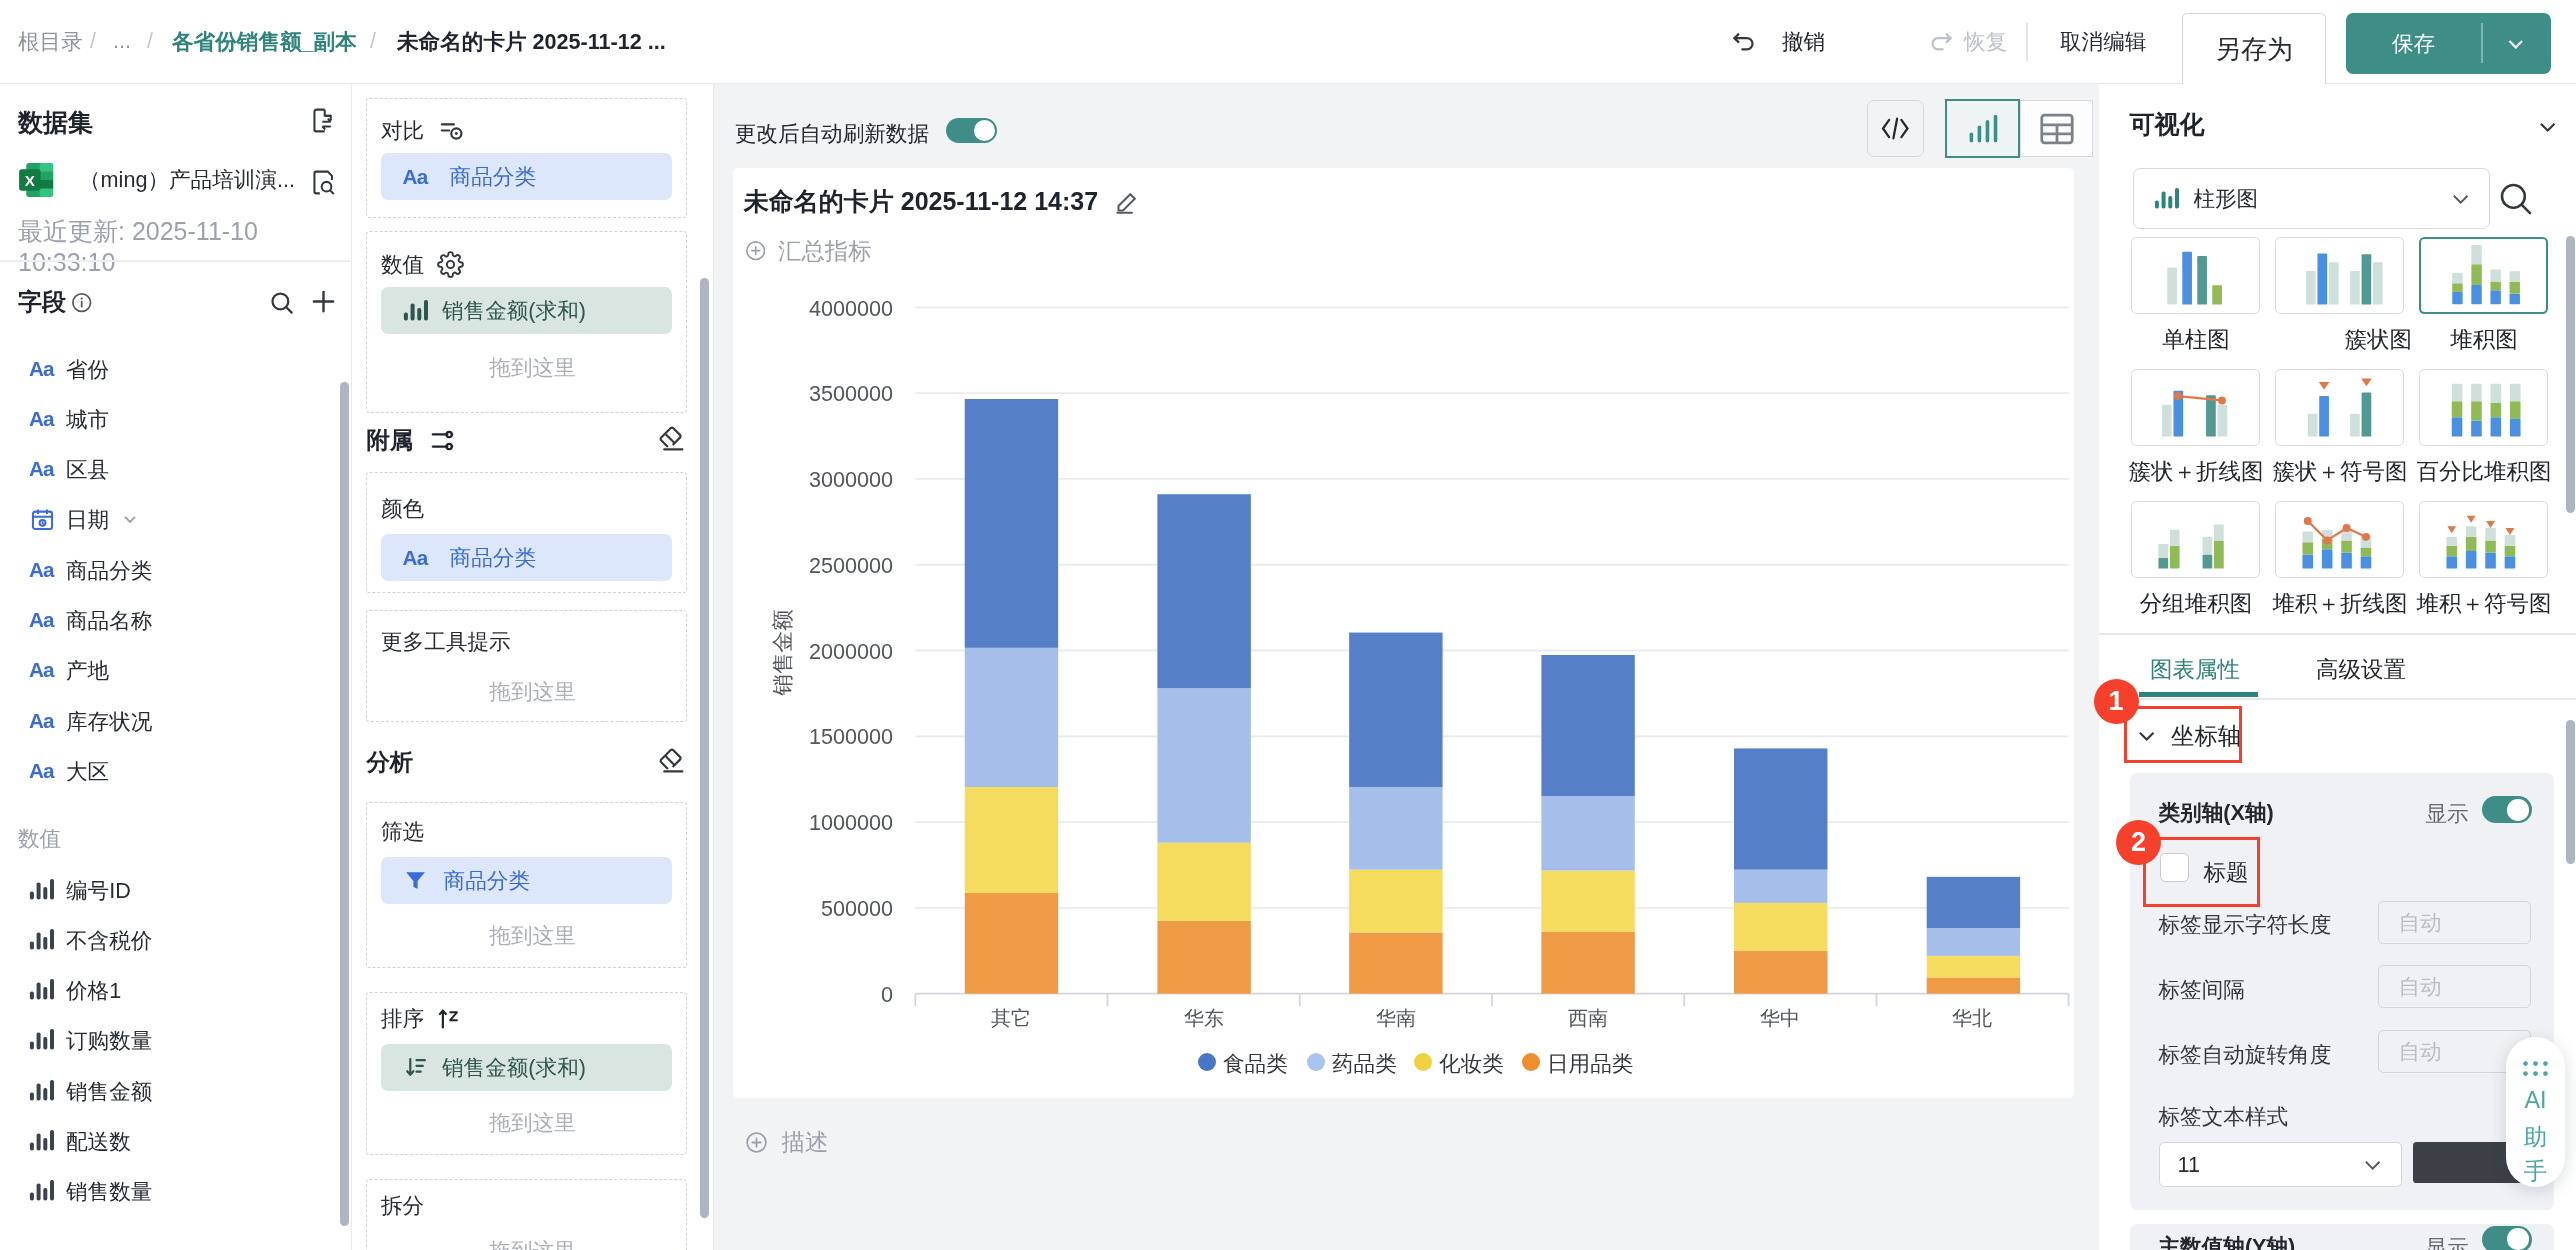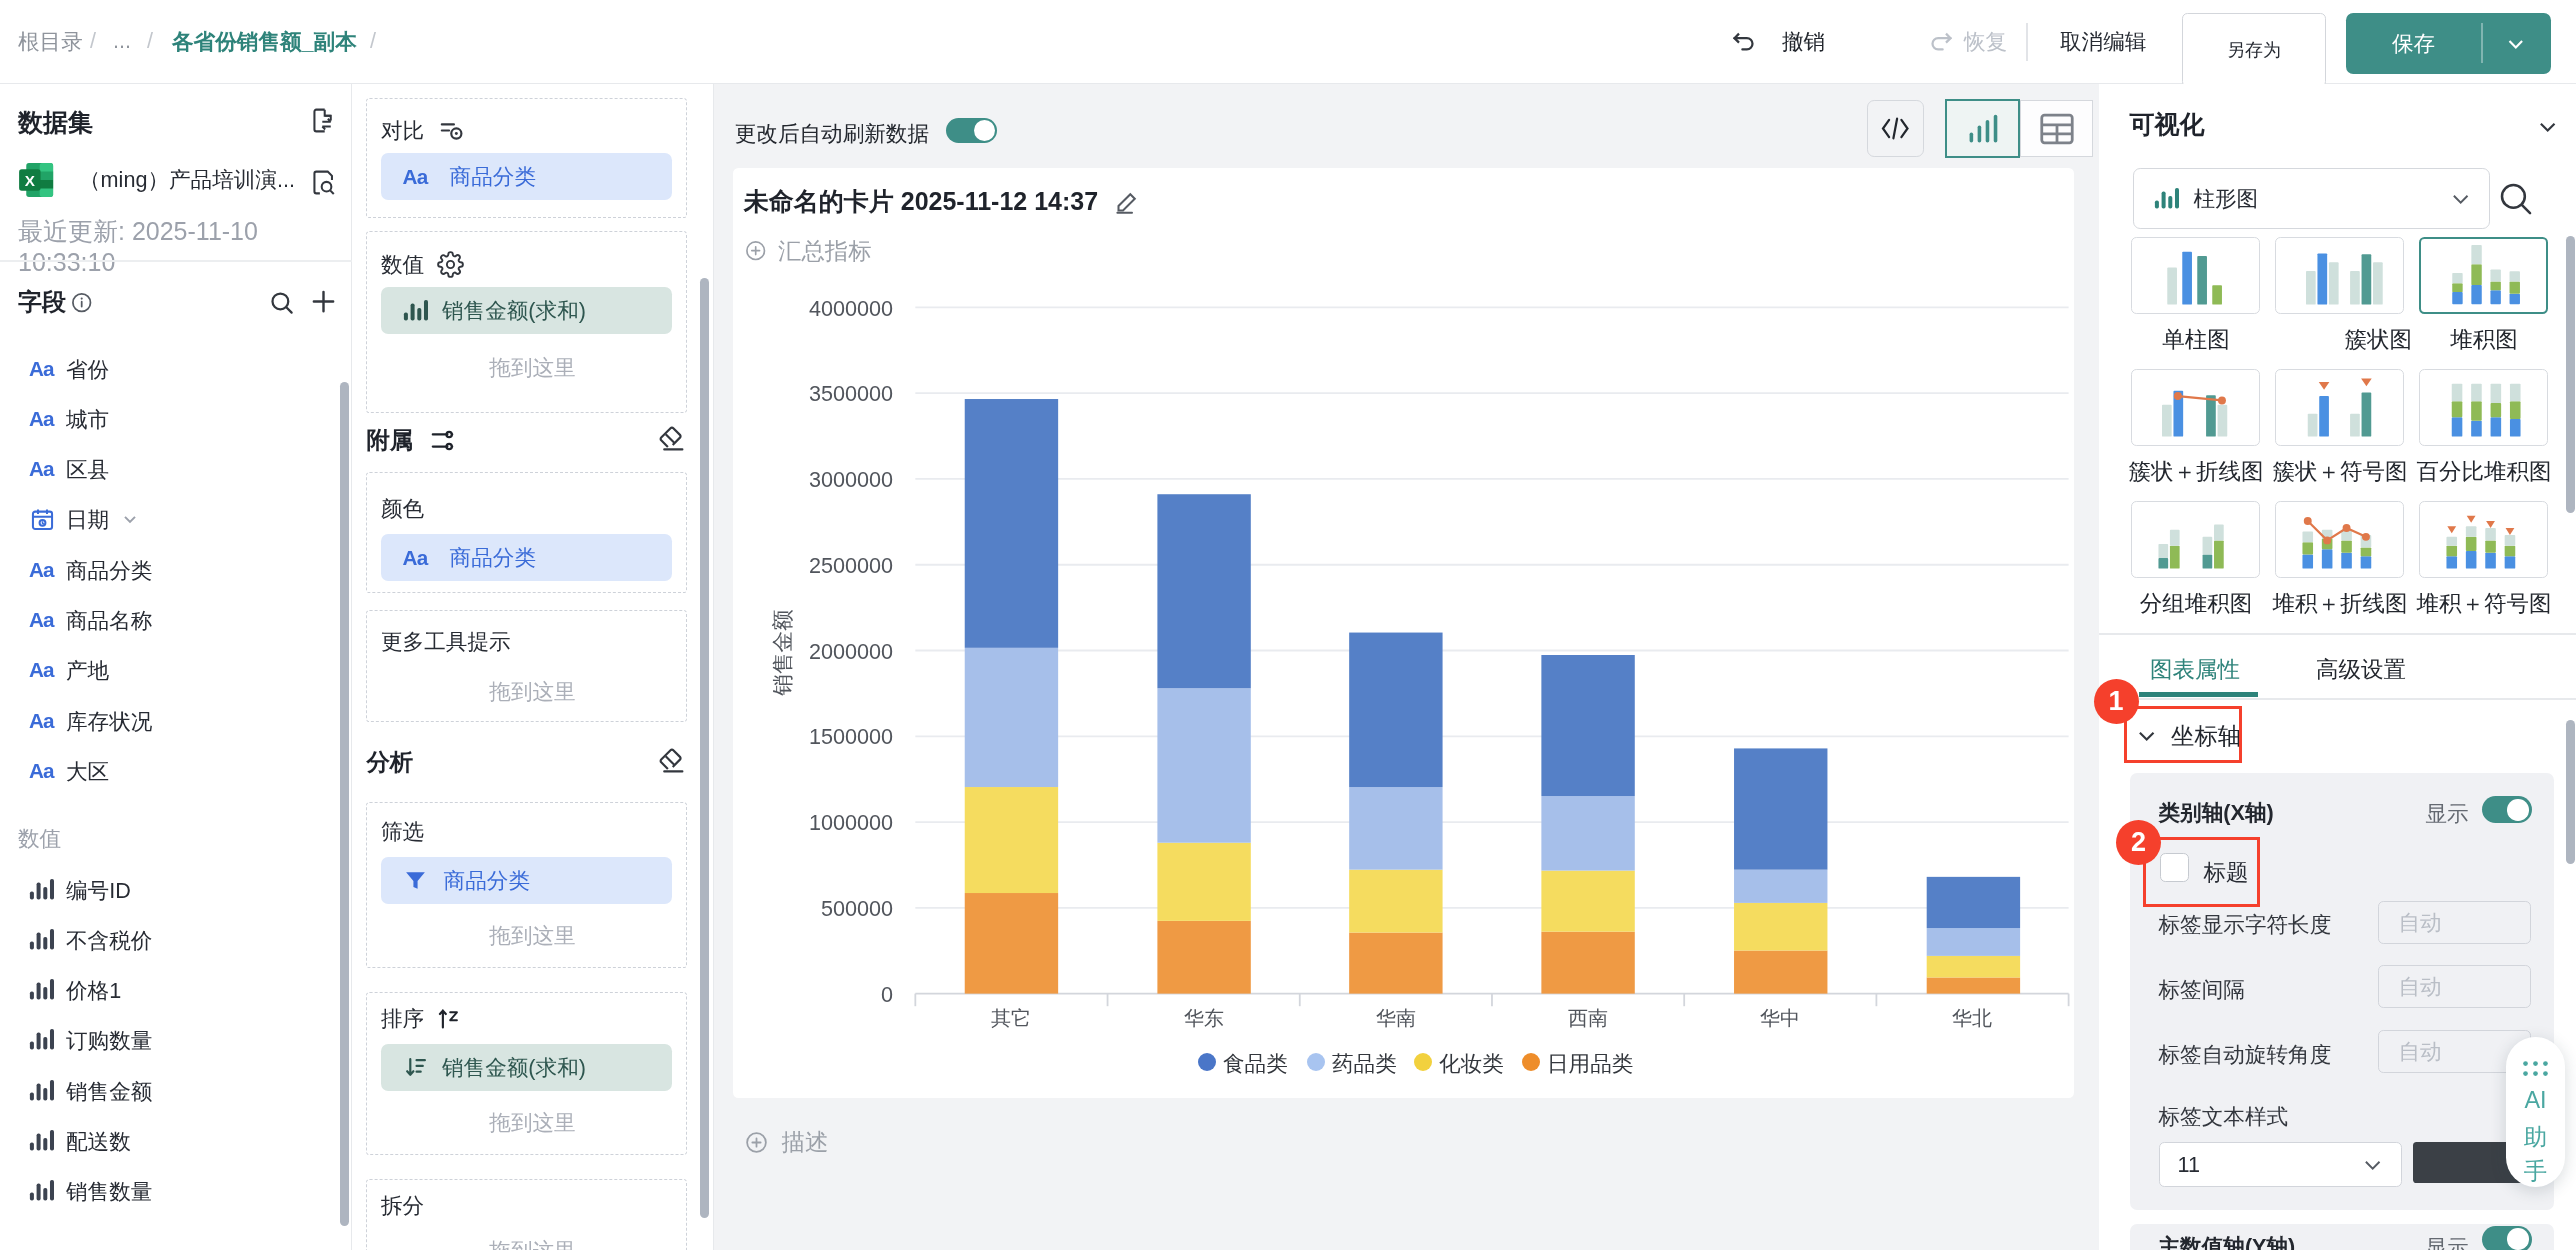--- a/index.html
+++ b/index.html
@@ -38,38 +38,39 @@
 .redbox{position:absolute;border:3.6px solid #f5402c;z-index:8;}
 </style></head><body>
 
 <div id="topbar">
   <div class="crumb" style="left:18px;color:#8f949c;">根目录</div>
   <div class="crumb" style="left:90px;color:#c3c7cd;">/</div>
   <div class="crumb" style="left:113px;color:#8f949c;">...</div>
   <div class="crumb" style="left:147px;color:#c3c7cd;">/</div>
   <div class="crumb" style="left:172px;color:#2e837a;font-weight:bold;">各省份销售额_副本</div>
   <div class="crumb" style="left:370px;color:#c3c7cd;">/</div>
+  <div class="crumb" style="left:397px;color:#1f232b;font-weight:bold;">未命名的卡片 2025-11-12 ...</div>
 
   <div class="crumb" style="left:1730px;gap:16px;">
     <svg width="27" height="27" viewBox="0 0 24 24" fill="none" stroke="#33373e" stroke-width="2">
         <path d="M8 5 4 9l4 4"></path>
         <path d="M4 9h11a5 5 0 0 1 0 10h-4" stroke-linecap="round"></path>
       </svg>
     <span style="margin-left:9px;font-size:21.6px;">撤销</span>
   </div>
   <div class="crumb" style="left:1928px;color:#bcc1c9;">
     <svg width="27" height="27" viewBox="0 0 24 24" fill="none" stroke="#bcc1c9" stroke-width="2">
         <path d="M16 5l4 4-4 4"></path>
         <path d="M20 9H9a5 5 0 0 0 0 10h4" stroke-linecap="round"></path>
       </svg>
     <span style="margin-left:9px;font-size:21.6px;">恢复</span>
   </div>
   <div class="abs" style="left:2026px;top:22.5px;width:1.8px;height:38px;background:#e2e4e8;"></div>
   <div class="crumb" style="left:2060px;font-size:21.6px;color:#272b33;">取消编辑</div>
-  <div class="abs" style="left:2182px;top:12.6px;width:144px;height:74px;border:1.8px solid #d3d6db;border-radius:5.4px;background:#fff;display:flex;align-items:center;justify-content:center;font-size:18px;color:#272b33;">另存为</div>
+  <div class="abs" style="left:2182px;top:12.6px;width:144px;height:74px;border:1.8px solid #d3d6db;border-radius:5.4px;background:#fff;display:flex;align-items:center;justify-content:center;font-size:26px;color:#272b33;">另存为</div>
   <div class="abs" style="left:2346px;top:12.6px;width:205px;height:61px;border-radius:7.2px;background:#3e8e87;color:#fff;">
     <div class="abs" style="left:0;top:0;width:135px;height:61px;display:flex;align-items:center;justify-content:center;font-size:21.6px;">保存</div>
     <div class="abs" style="left:135px;top:10.8px;width:1.8px;height:40px;background:rgba(255,255,255,0.35);"></div>
     <svg class="abs" style="left:159px;top:20.7px;" width="21.6" height="21.6" viewBox="0 0 24 24" fill="none" stroke="#fff" stroke-width="2.4">
         <path d="M5 9l7 7 7-7"></path>
       </svg>
   </div>
 </div>
 
 <div id="leftpanel">

